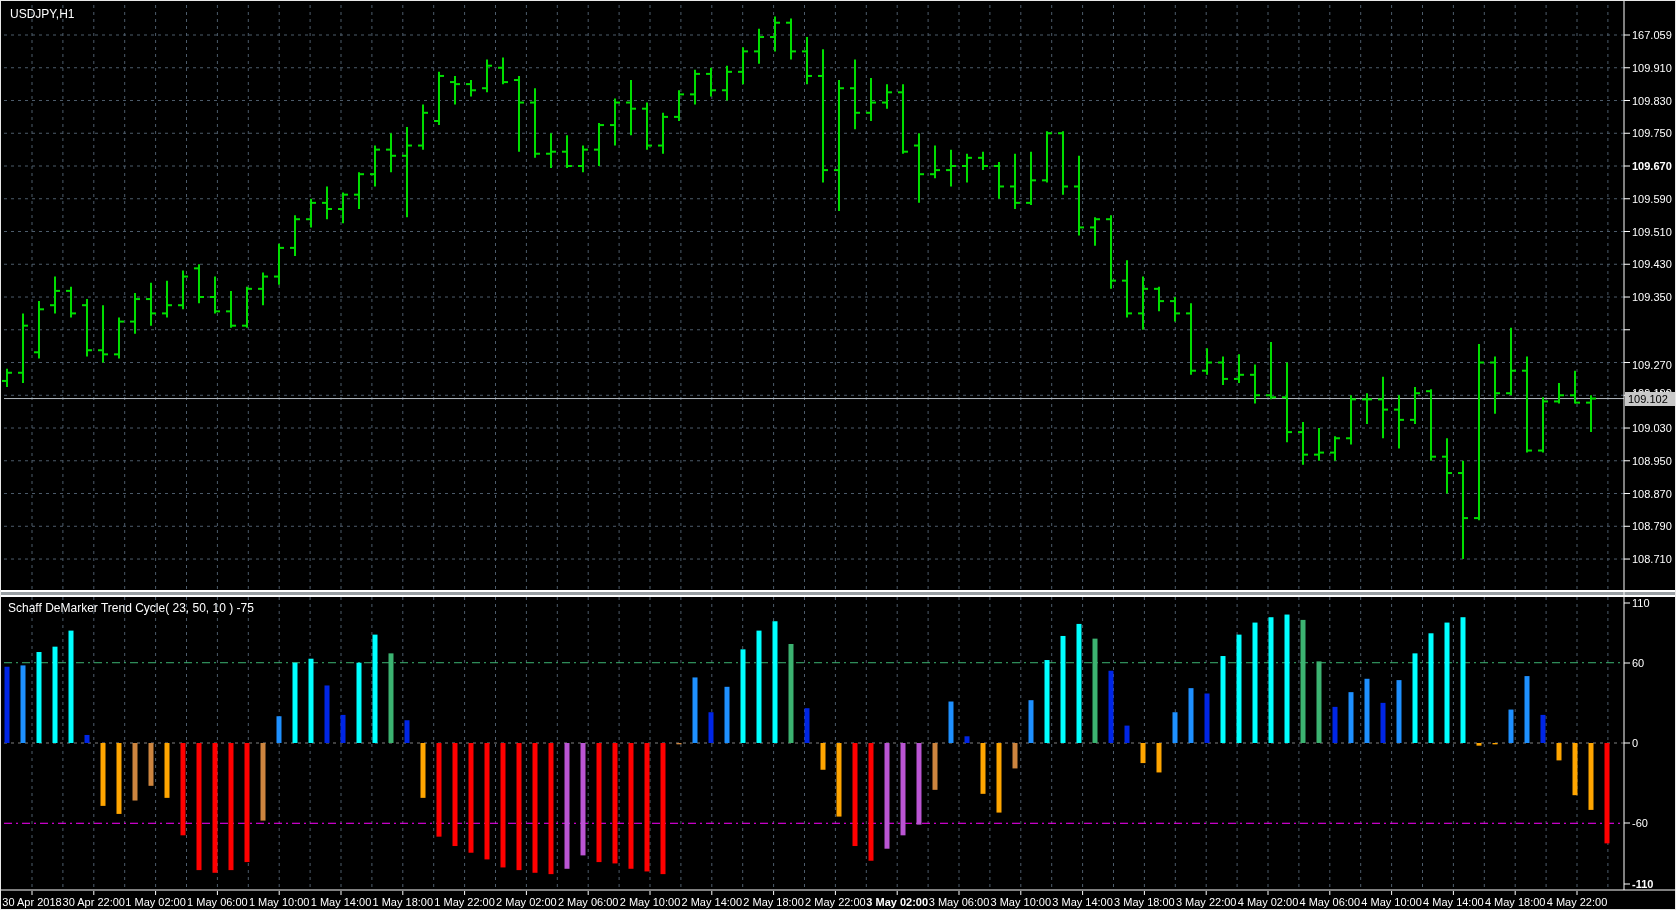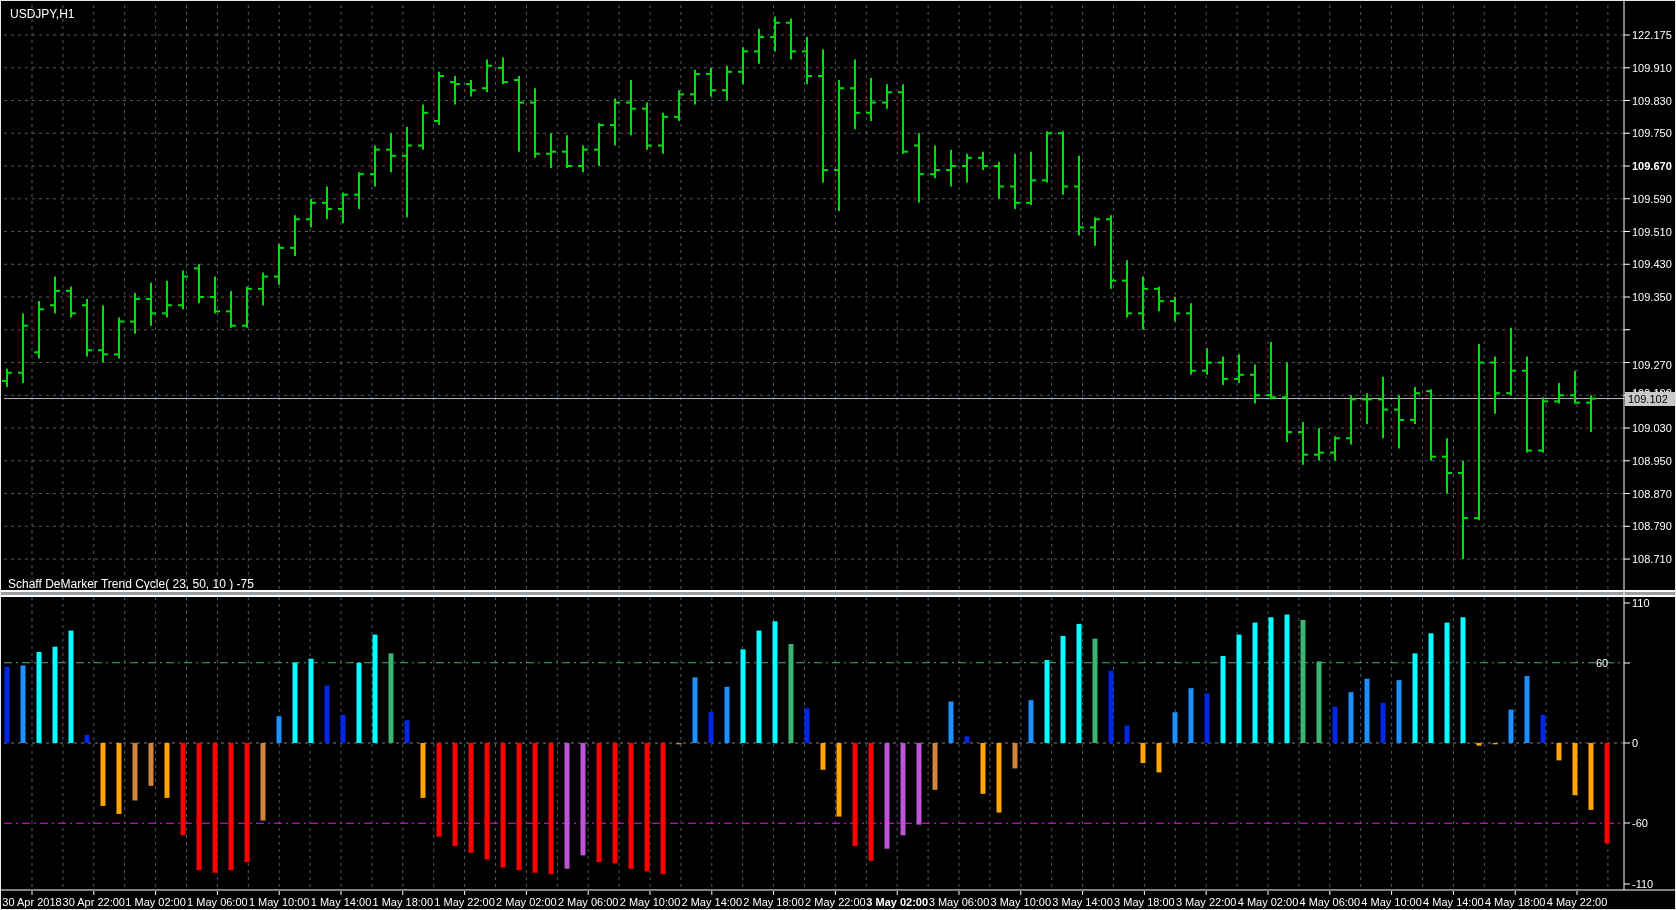--- a/index.html
+++ b/index.html
@@ -598,47 +598,47 @@
       <line x1="1267" y1="890" x2="1267" y2="894" stroke="#ffffff" stroke-width="1"></line>
       <line x1="1328.8" y1="890" x2="1328.8" y2="894" stroke="#ffffff" stroke-width="1"></line>
       <line x1="1390.6" y1="890" x2="1390.6" y2="894" stroke="#ffffff" stroke-width="1"></line>
       <line x1="1452.3999999999999" y1="890" x2="1452.3999999999999" y2="894" stroke="#ffffff" stroke-width="1"></line>
       <line x1="1514.1999999999998" y1="890" x2="1514.1999999999998" y2="894" stroke="#ffffff" stroke-width="1"></line>
       <line x1="1576" y1="890" x2="1576" y2="894" stroke="#ffffff" stroke-width="1"></line>
     </svg>
 
   <div class="overlay-label" style="left:9px;top:6px;">USDJPY,H1</div>
 
-  <div class="overlay-label" style="left:7px;top:576px;">Schaff DeMarker Trend Cycle( 23, 50, 10 ) -75</div>
+  <div class="overlay-label" style="left:7px;top:600px;">Schaff DeMarker Trend Cycle( 23, 50, 10 ) -75</div>
 
   <div id="price-axis">
-      <span class="axis-label" style="left: 1631px; top: 34px;">122.175</span>
+      <span class="axis-label" style="left: 1631px; top: 34px;">167.059</span>
       <span class="axis-label" style="left: 1631px; top: 66.752px;">109.910</span>
       <span class="axis-label" style="left: 1631px; top: 99.504px;">109.830</span>
       <span class="axis-label" style="left: 1631px; top: 132.256px;">109.750</span>
       <span class="axis-label" style="left: 1631px; top: 165.008px; font-weight: bold;">109.670</span>
       <span class="axis-label" style="left: 1631px; top: 197.76px;">109.590</span>
       <span class="axis-label" style="left: 1631px; top: 230.512px;">109.510</span>
       <span class="axis-label" style="left: 1631px; top: 263.264px;">109.430</span>
       <span class="axis-label" style="left: 1631px; top: 296.016px;">109.350</span>
       <span class="axis-label" style="left: 1631px; top: 328.768px; margin-top: 35px;">109.270</span>
       <span class="axis-label" style="left: 1631px; top: 361.52px; margin-top: 30px;">109.190</span>
       <span class="axis-label" style="left: 1631px; top: 394.272px;">109.110</span>
       <span class="axis-label" style="left: 1631px; top: 427.024px;">109.030</span>
       <span class="axis-label" style="left: 1631px; top: 459.776px;">108.950</span>
       <span class="axis-label" style="left: 1631px; top: 492.528px;">108.870</span>
       <span class="axis-label" style="left: 1631px; top: 525.28px;">108.790</span>
       <span class="axis-label" style="left: 1631px; top: 558.032px;">108.710</span>
     </div>
   <div id="indicator-axis">
       <span class="axis-label" style="left: 1631px; top: 602px;">110</span>
-      <span class="axis-label" style="left: 1595px; top: 662px;">60</span>
+      <span class="axis-label" style="left: 1631px; top: 662px;">60</span>
       <span class="axis-label" style="left: 1631px; top: 742px;">0</span>
       <span class="axis-label" style="left: 1631px; top: 822px;">-60</span>
-      <span class="axis-label" style="left: 1631px; top: 883px;">-110</span>
+      <span class="axis-label" style="left: 1631px; top: 883px; font-weight: bold;">-110</span>
     </div>
   <div id="time-axis">
       <span class="time-label" style="left: 31px;">30 Apr 2018</span>
       <span class="time-label" style="left: 92.8px;">30 Apr 22:00</span>
       <span class="time-label" style="left: 154.6px;">1 May 02:00</span>
       <span class="time-label" style="left: 216.4px;">1 May 06:00</span>
       <span class="time-label" style="left: 278.2px;">1 May 10:00</span>
       <span class="time-label" style="left: 340px;">1 May 14:00</span>
       <span class="time-label" style="left: 401.8px;">1 May 18:00</span>
       <span class="time-label" style="left: 463.6px;">1 May 22:00</span>

